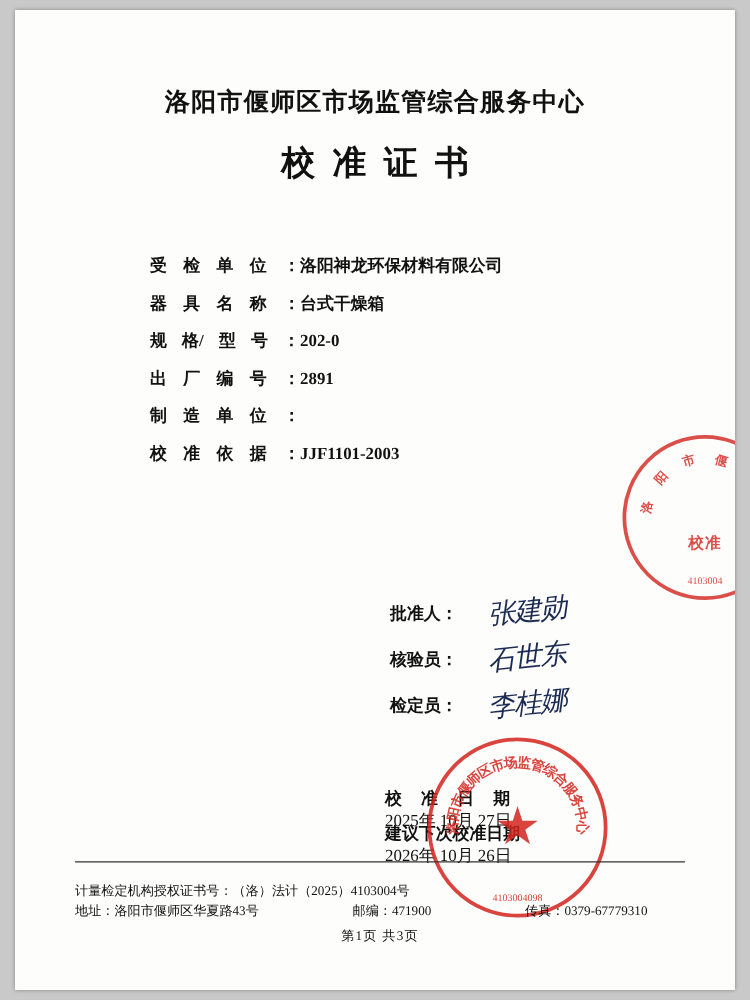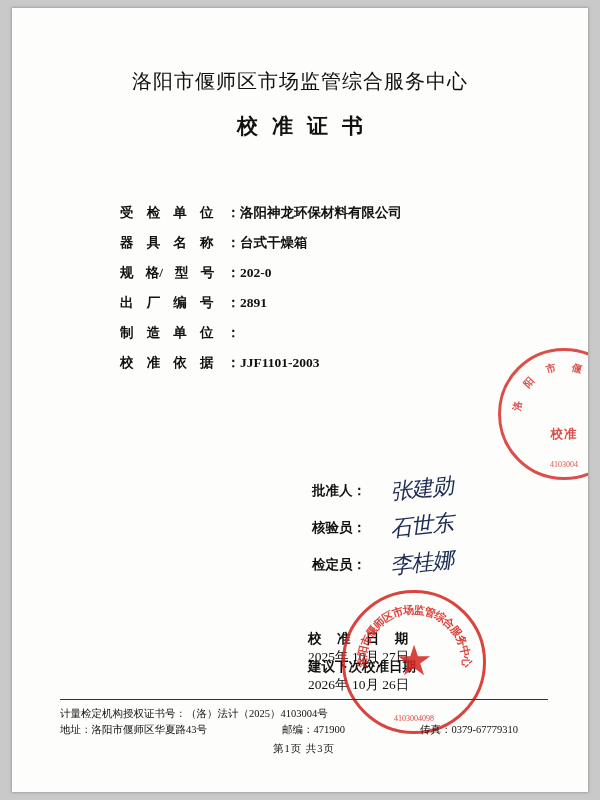--- a/index.html
+++ b/index.html
@@ -29,32 +29,32 @@
     padding: 0;
   }
 
   .org-title {
     position: absolute;
     top: 60px;
     left: 0;
     width: 100%;
     text-align: center;
     font-size: 20px;
-    font-weight: normal;
+    font-weight: bold;
     letter-spacing: 1px;
     color: #111;
     font-family: "Liberation Serif", serif;
   }
   .doc-title {
     position: absolute;
     top: 104px;
     left: 0;
     width: 100%;
     text-align: center;
-    font-size: 21px;
+    font-size: 27px;
     font-weight: bold;
     letter-spacing: 14px;
     text-indent: 14px;
     color: #111;
     font-family: "Liberation Serif", serif;
   }
   .cert-no {
     position: absolute;
     top: 150px;
     left: 0;
@@ -153,21 +153,21 @@
     margin-left: 10px;
     white-space: nowrap;
   }
 
   .footer {
     position: absolute;
     left: 48px;
     right: 40px;
     bottom: 36px;
     border-top: 1px solid #333;
-    padding-top: 6px;
+    padding-top: 16px;
     font-size: 10.5px;
     color: #111;
     font-family: "Liberation Serif", serif;
   }
   .footer-row {
     display: flex;
     justify-content: space-between;
     line-height: 16px;
   }
   .footer-left { white-space: nowrap; }

